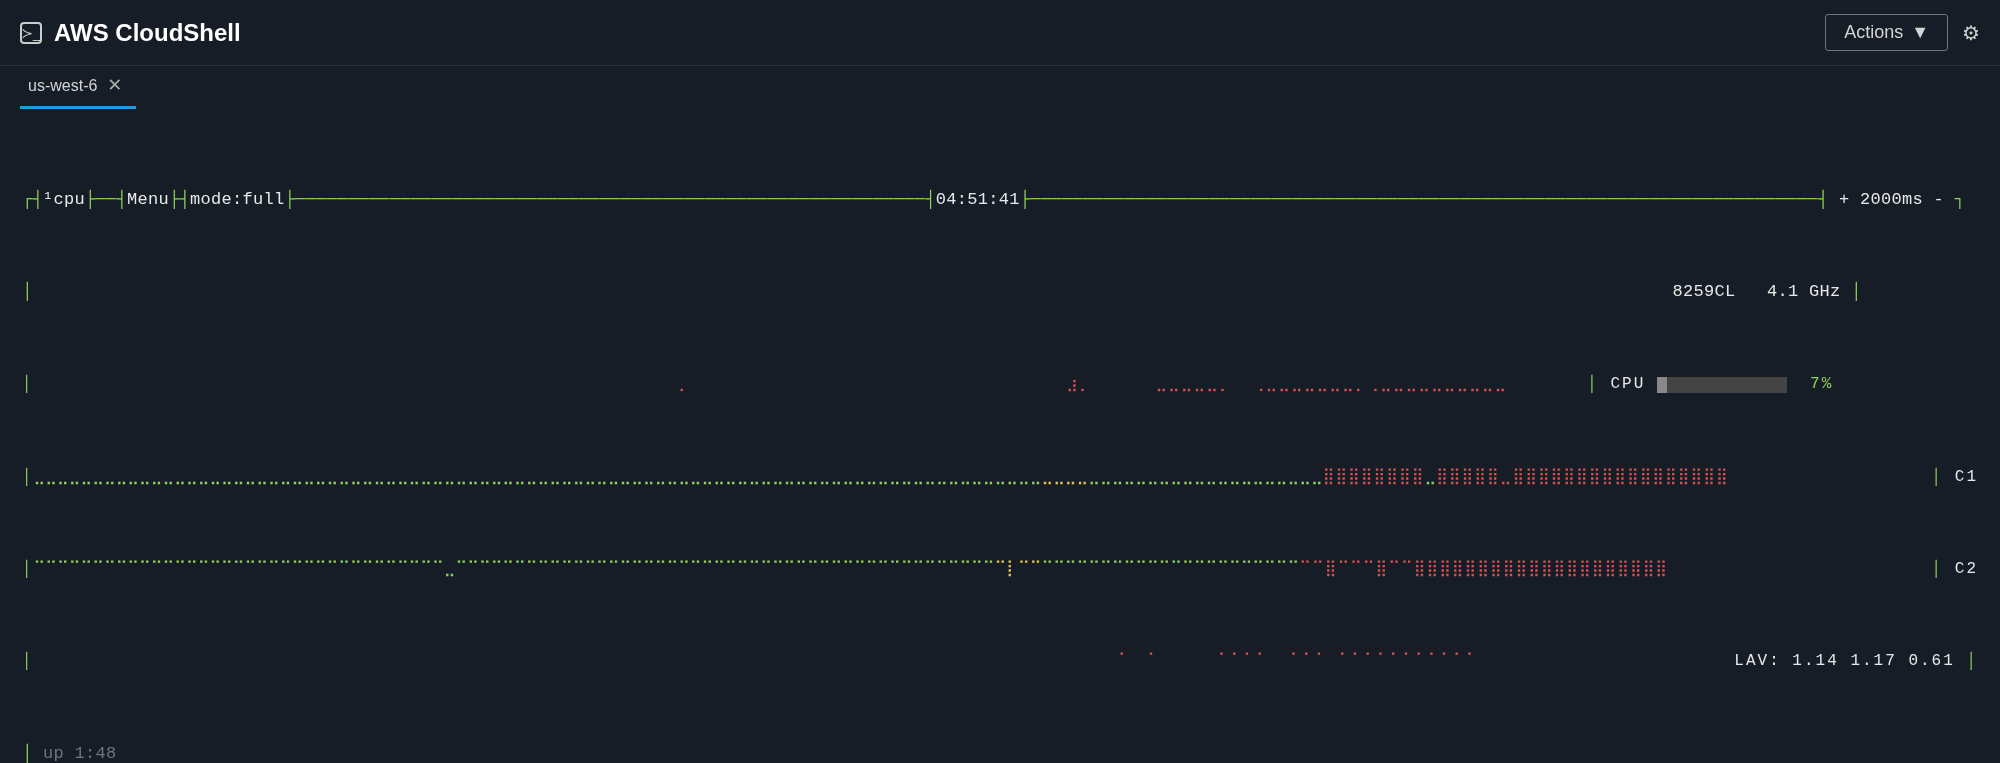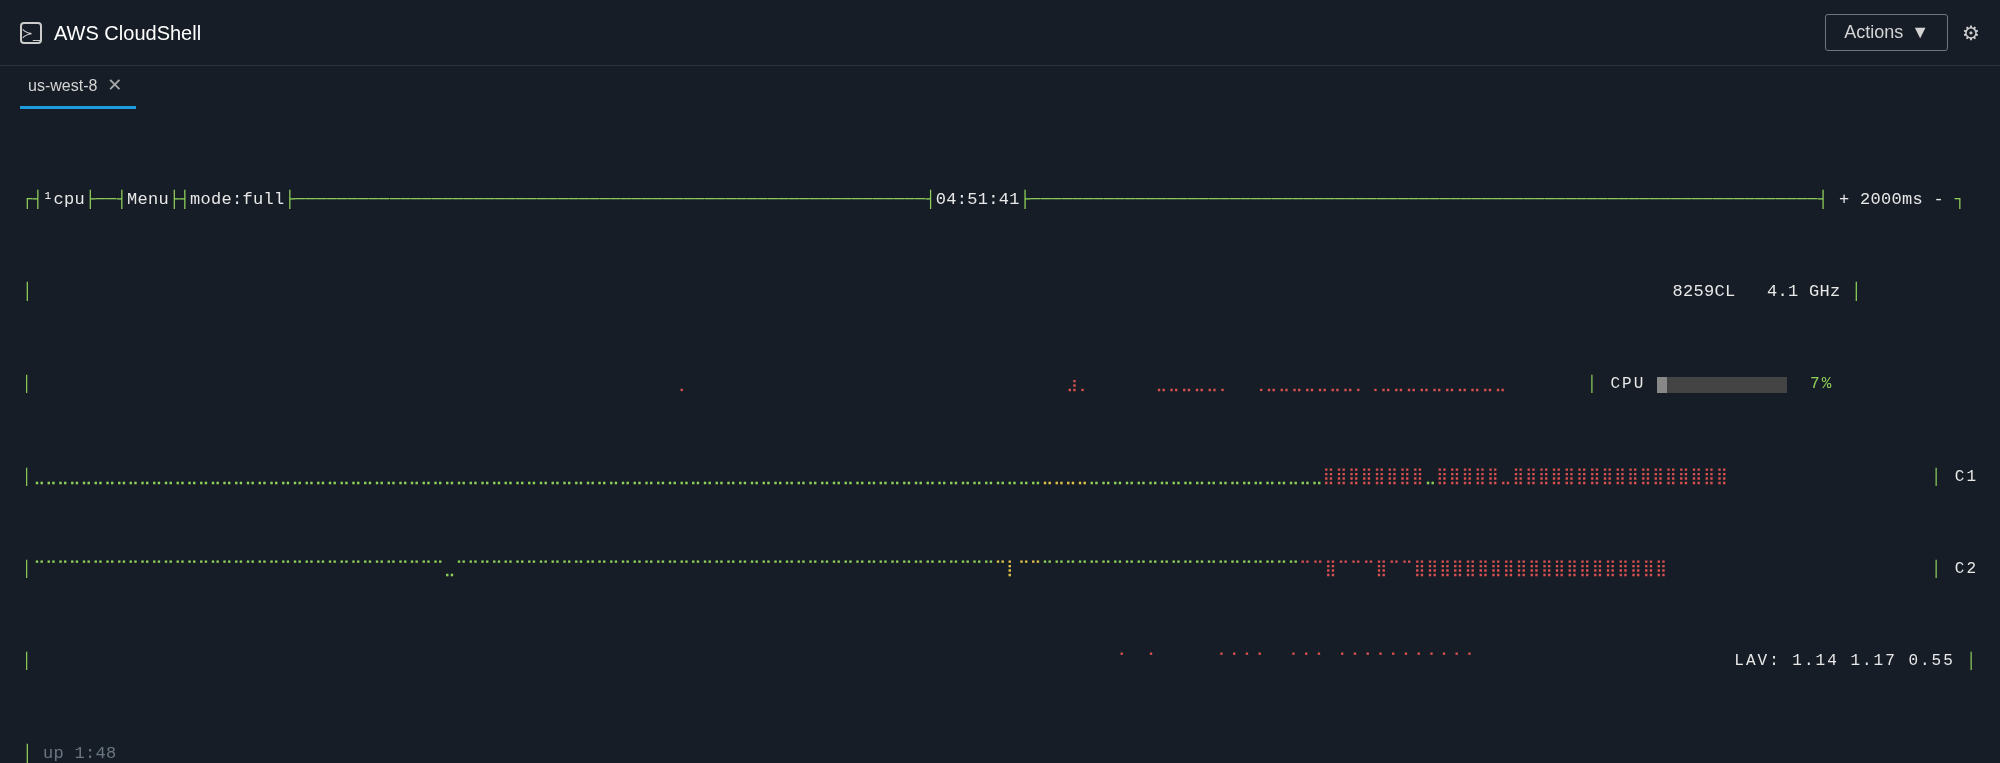--- a/index.html
+++ b/index.html
@@ -15,21 +15,21 @@
 }
 .header {
   display: flex;
   align-items: center;
   justify-content: space-between;
   padding: 14px 20px;
   border-bottom: 1px solid #2a3440;
   font-family: -apple-system, BlinkMacSystemFont, 'Segoe UI', sans-serif;
 }
 .header-left { display: flex; align-items: center; gap: 12px; }
-.header-title { font-size: 20px; font-weight: 400; color: #fff; }
+.header-title { font-size: 24px; font-weight: 700; color: #fff; }
 .qs-icon {
   width: 22px; height: 22px; border: 2px solid #ccc; border-radius: 4px;
   display: flex; align-items: center; justify-content: center; font-size: 14px;
 }
 .header-right { display: flex; align-items: center; gap: 14px; }
 .actions-btn {
   border: 1px solid #6b7683; color: #d4d4d4; padding: 6px 18px;
   border-radius: 3px; font-size: 18px; background: transparent;
   display: flex; align-items: flex-start; gap: 8px;
 }
@@ -69,21 +69,21 @@
     <div class="actions-btn">
       <span>Actions</span>
       <span>▼</span>
     </div>
     <div class="gear-icon">⚙</div>
   </div>
 </div>
 
 <div class="tabs">
   <div class="tab">
-    <span>us-west-8</span>
+    <span>us-west-6</span>
     <span class="tab-close">✕</span>
   </div>
 </div>
 
 <div class="terminal">
 
 
 <div class="line"><span class="green">┌┤</span><span class="white">¹</span><span class="white">cpu</span><span class="green">├──┤</span><span class="white">Menu</span><span class="green">├┤</span><span class="white">mode:full</span><span class="green">├────────────────────────────────────────────────────────────┤</span><span class="white">04:51:41</span><span class="green">├───────────────────────────────────────────────────────────────────────────┤ </span><span class="white">+ 2000ms -</span><span class="green"> ┐</span></div>
 
 
@@ -92,21 +92,21 @@
 
 <div class="line cpu-bar-line"><span class="green">│</span><span style="width:640px;display:inline-block"></span><span class="dots-red">⢀</span><span style="width:380px;display:inline-block"></span><span class="dots-red">⣰⡀      ⣀⣀⣀⣀⣀⡀  ⢀⣀⣀⣀⣀⣀⣀⣀⡀⢀⣀⣀⣀⣀⣀⣀⣀⣀⣀⣀</span><span style="width:80px;display:inline-block"></span><span class="green">│ </span><span class="white">CPU</span><span> </span><span class="bar-bg" style="width:130px"><span class="bar-fg" style="width:10px;background:#888"></span></span><span>  </span><span class="green">7%</span></div>
 
 
 <div class="line cpu-bar-line"><span class="green">│</span><span class="dots-green" style="letter-spacing:0">⣀⣀⣀⣀⣀⣀⣀⣀⣀⣀⣀⣀⣀⣀⣀⣀⣀⣀⣀⣀⣀⣀⣀⣀⣀⣀⣀⣀⣀⣀⣀⣀⣀⣀⣀⣀⣀⣀⣀⣀⣀⣀⣀⣀⣀⣀⣀⣀⣀⣀⣀⣀⣀⣀⣀⣀⣀⣀⣀⣀⣀⣀⣀⣀⣀⣀⣀⣀⣀⣀⣀⣀⣀⣀⣀⣀⣀⣀⣀⣀⣀⣀⣀⣀⣀⣀<span class="yellow">⣀⣀⣀⣀</span>⣀⣀⣀⣀⣀⣀⣀⣀⣀⣀⣀⣀⣀⣀⣀⣀⣀⣀⣀⣀<span class="dots-red">⣿⣿⣿⣿⣿⣿⣿⣿</span>⣀<span class="dots-red">⣿⣿⣿⣿⣿⣀⣿⣿⣿⣿⣿⣿⣿⣿⣿⣿⣿⣿⣿⣿⣿⣿⣿</span></span><span style="flex:1"></span><span class="green">│ </span><span class="white">C1</span></div>
 
 
 <div class="line cpu-bar-line"><span class="green">│</span><span class="dots-green" style="letter-spacing:0">⠉⠉⠉⠉⠉⠉⠉⠉⠉⠉⠉⠉⠉⠉⠉⠉⠉⠉⠉⠉⠉⠉⠉⠉⠉⠉⠉⠉⠉⠉⠉⠉⠉⠉⠉⣀⠉⠉⠉⠉⠉⠉⠉⠉⠉⠉⠉⠉⠉⠉⠉⠉⠉⠉⠉⠉⠉⠉⠉⠉⠉⠉⠉⠉⠉⠉⠉⠉⠉⠉⠉⠉⠉⠉⠉⠉⠉⠉⠉⠉⠉⠉<span class="yellow">⠉⡇⠉⠉</span>⠉⠉⠉⠉⠉⠉⠉⠉⠉⠉⠉⠉⠉⠉⠉⠉⠉⠉⠉⠉⠉⠉<span class="dots-red">⠉⠉⣿⠉⠉⠉⣿⠉⠉⣿⣿⣿⣿⣿⣿⣿⣿⣿⣿⣿⣿⣿⣿⣿⣿⣿⣿⣿⣿</span></span><span style="flex:1"></span><span class="green">│ </span><span class="white">C2</span></div>
 
 
-<div class="line cpu-bar-line"><span class="green">│</span><span style="width:1080px;display:inline-block"></span><span class="dots-red">⠈  ⠁     ⠈⠈⠈⠈  ⠈⠈⠈ ⠈⠈⠈⠈⠈⠈⠈⠈⠈⠈⠈</span><span style="flex:1"></span><span class="white">LAV: 1.14 1.17 0.55</span><span class="green"> │</span></div>
+<div class="line cpu-bar-line"><span class="green">│</span><span style="width:1080px;display:inline-block"></span><span class="dots-red">⠈  ⠁     ⠈⠈⠈⠈  ⠈⠈⠈ ⠈⠈⠈⠈⠈⠈⠈⠈⠈⠈⠈</span><span style="flex:1"></span><span class="white">LAV: 1.14 1.17 0.61</span><span class="green"> │</span></div>
 
 
 <div class="line"><span class="green">│ </span><span class="grey">up 1:48</span><span style="flex:1"></span></div>
 
 
 
 
 
 
 

